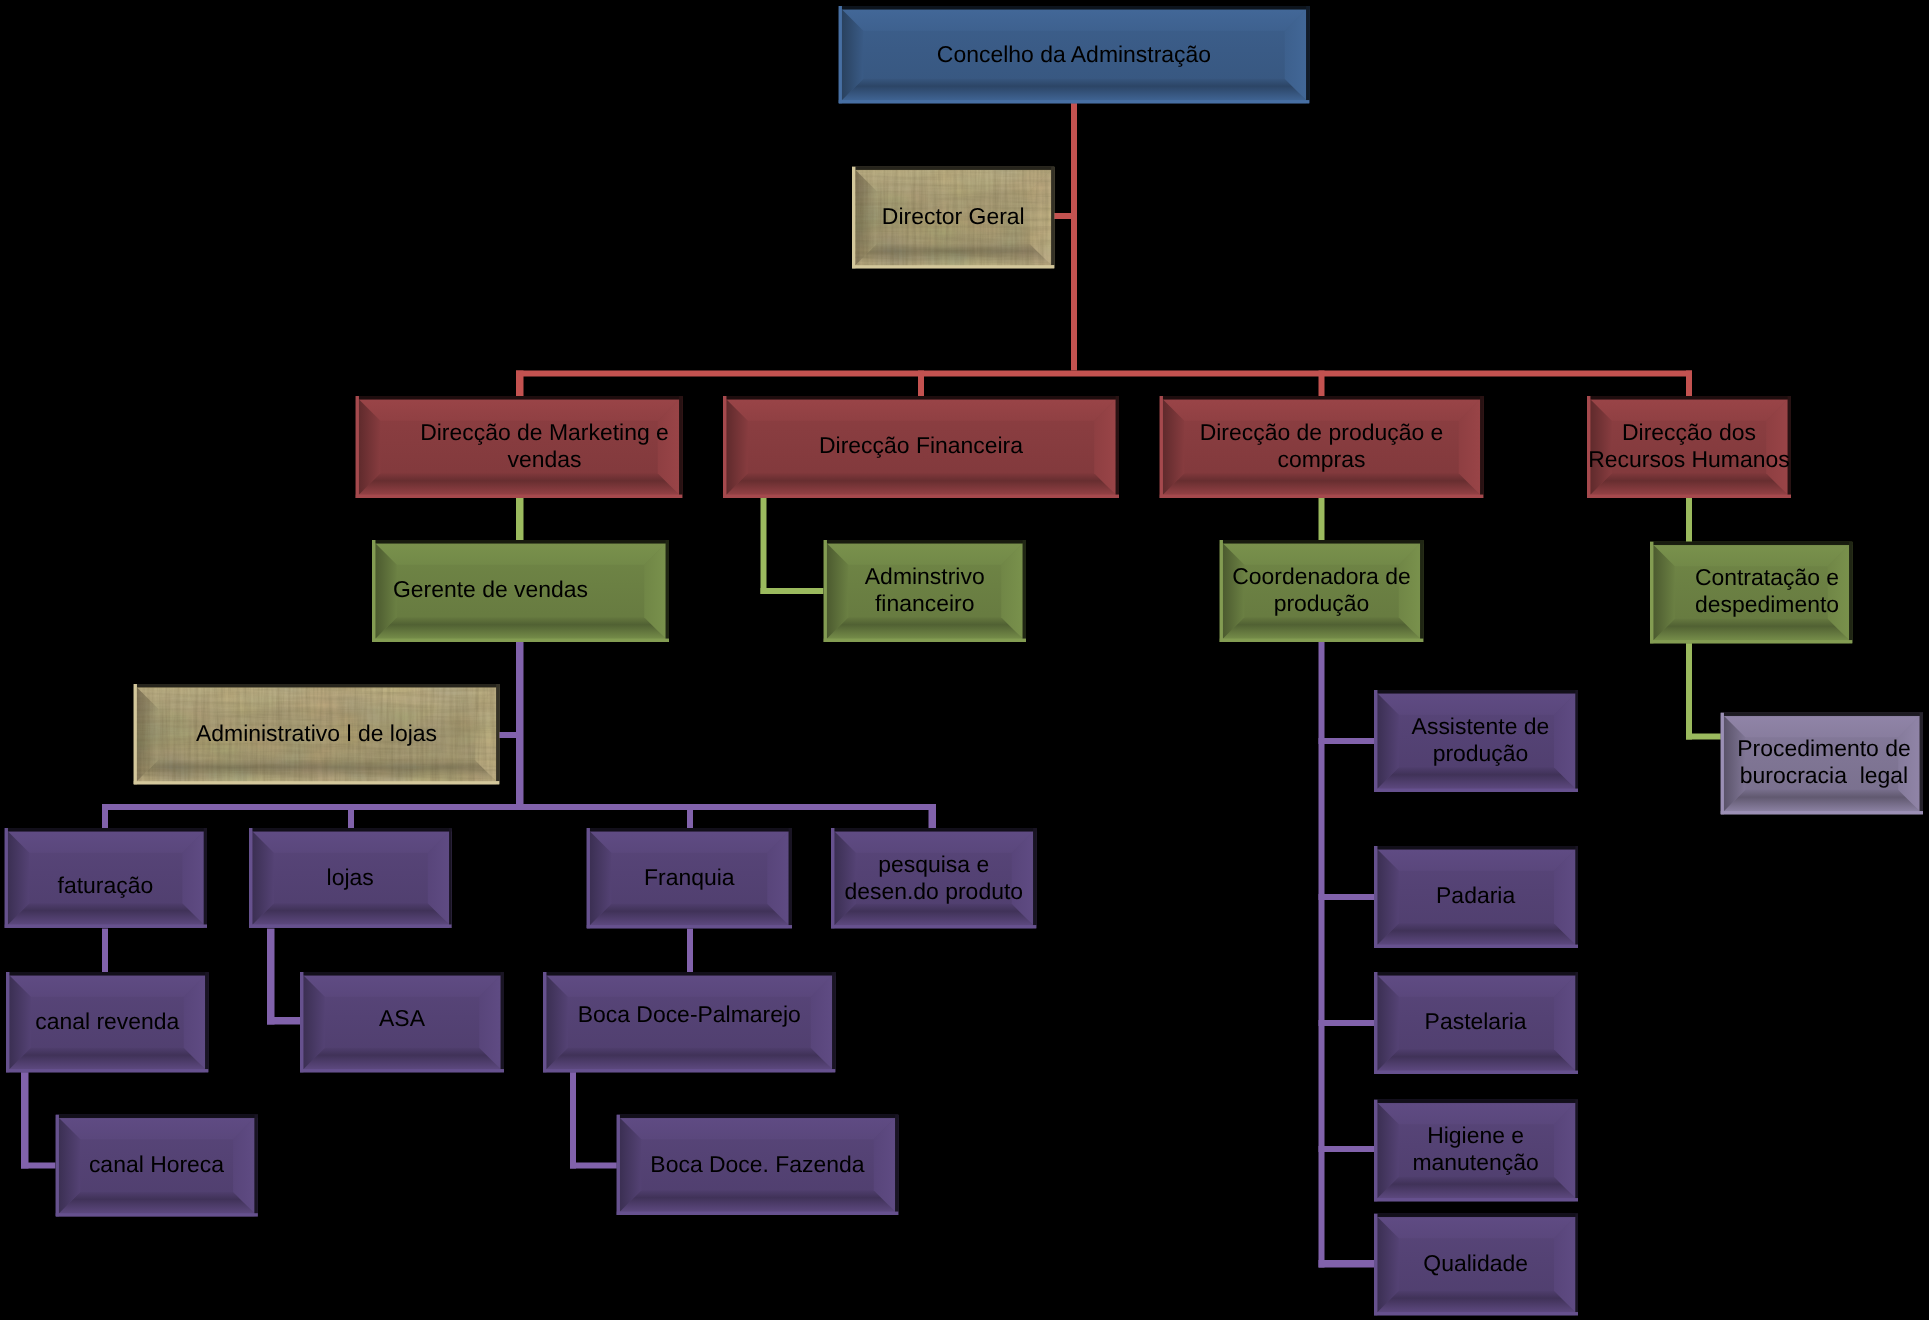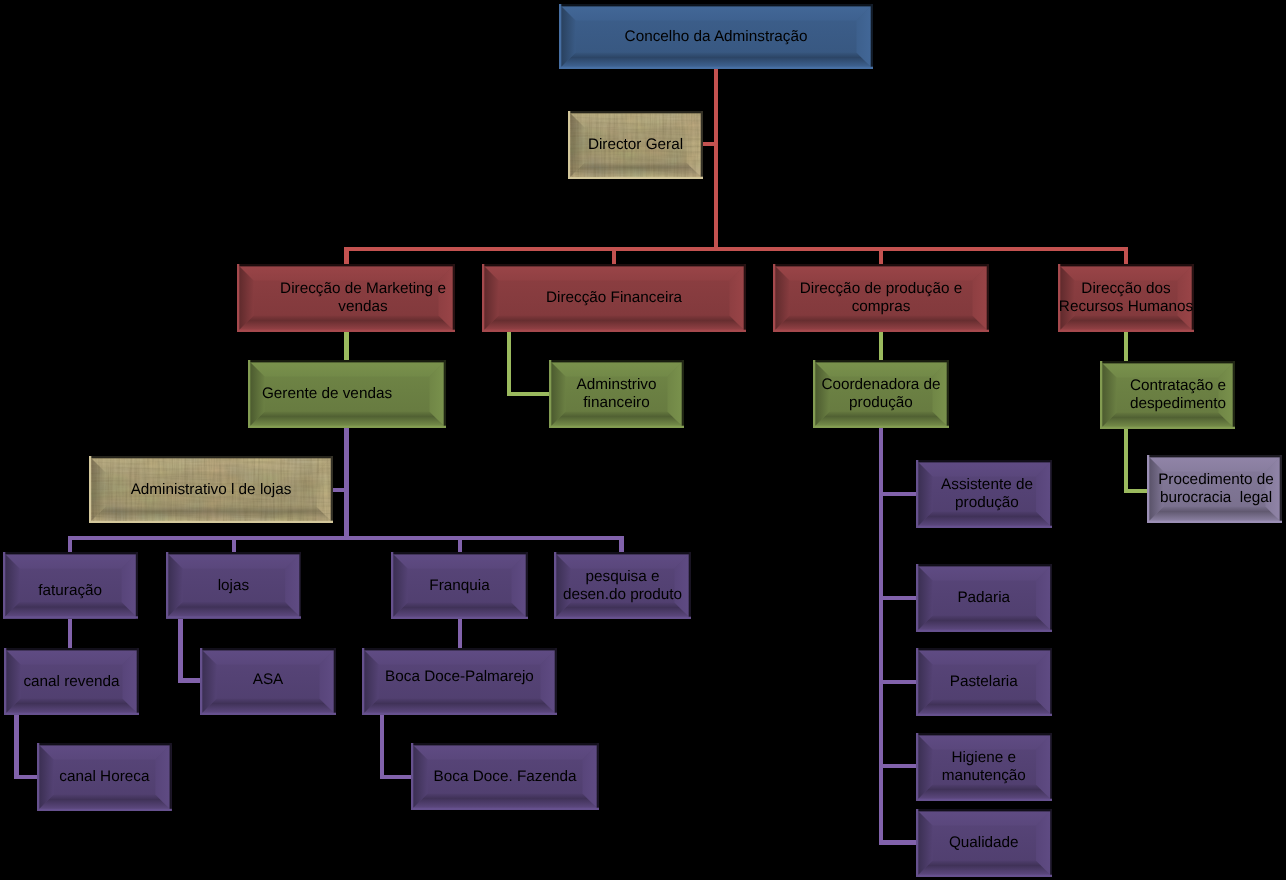--- a/index.html
+++ b/index.html
@@ -614,21 +614,21 @@
               <feTurbulence type="fractalNoise" baseFrequency="0.026 0.040" numOctaves="3" seed="31" result="n3"></feTurbulence>
               <feColorMatrix in="n3" type="matrix" values="0.52 0 0 0 0.33  0.14 0.30 0 0 0.31  0 0 0.30 0 0.17  0 0 0 0 0.40" result="c3"></feColorMatrix>
               <feBlend in="m1" in2="c3" mode="normal" result="m"></feBlend>
             </filter>
           </defs>
           <rect width="244" height="67" filter="url(#gadmlojaspap)" opacity="0.5"></rect>
         </svg>
       </div>
 <div class="lbl">Administrativo l de lojas</div>
 </div>
-<div class="node" style="left:1147px;top:455px;width:138px;height:68px">
+<div class="node" style="left:1147px;top:475px;width:138px;height:68px">
 <svg width="135" height="68" viewBox="0 0 135 68">
         <defs>
           <linearGradient id="gprocedimentof" x1="0" y1="0" x2="0" y2="1">
             <stop offset="0" stop-color="#867b9c"></stop>
             <stop offset="0.45" stop-color="#7F7594"></stop>
             <stop offset="1" stop-color="#776e8b"></stop>
           </linearGradient>
           <linearGradient id="gprocedimentot" x1="0" y1="0" x2="0" y2="1">
             <stop offset="0" stop-color="#1c1a21"></stop>
             <stop offset="0.17" stop-color="#9084a7"></stop>

